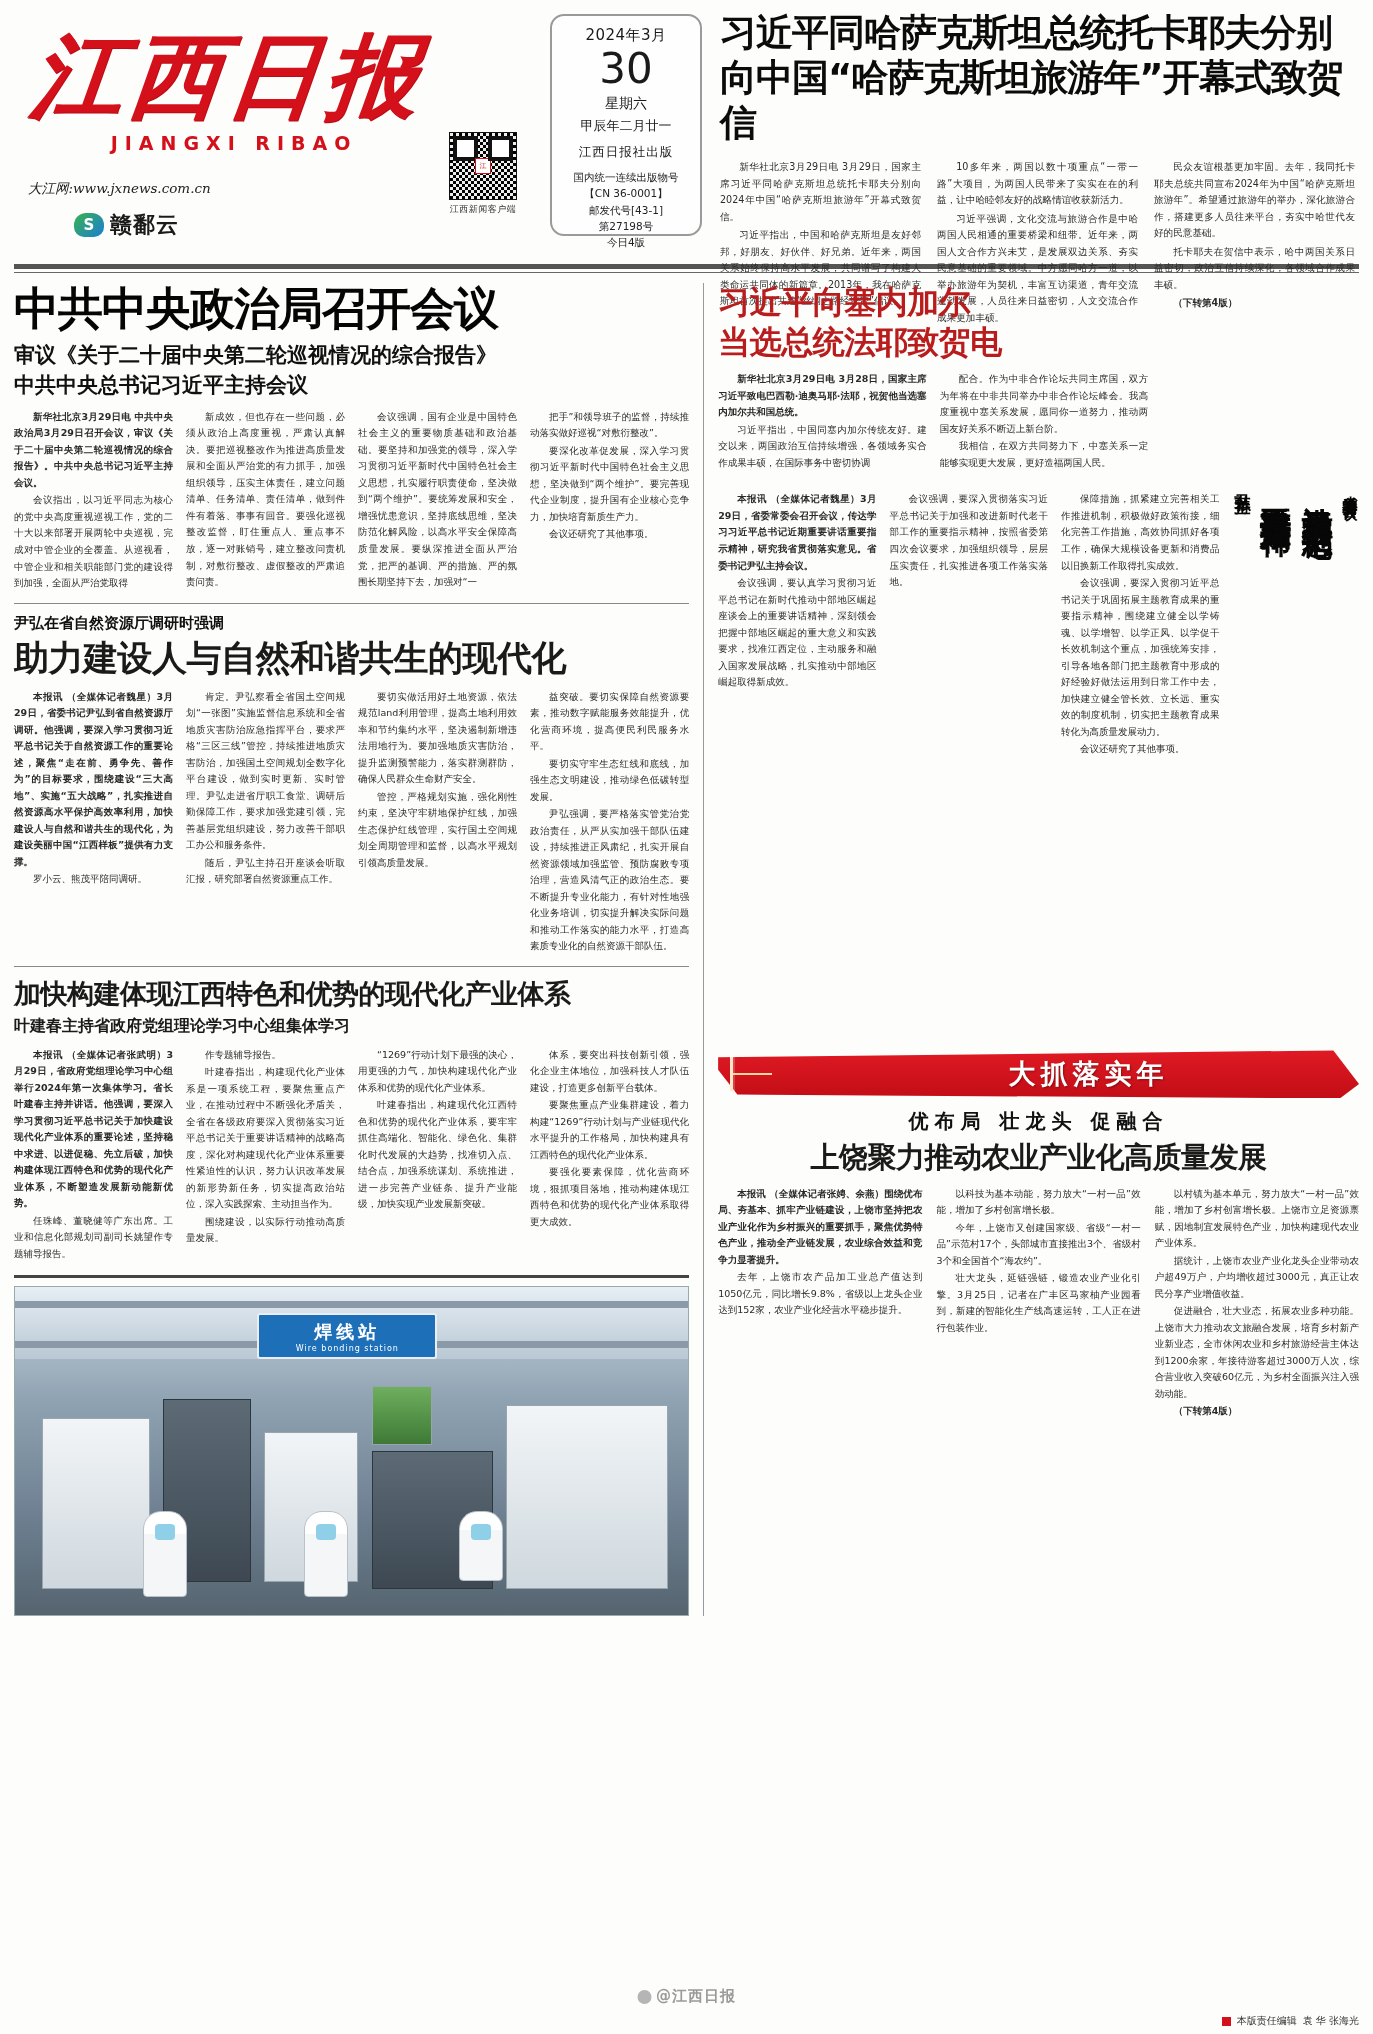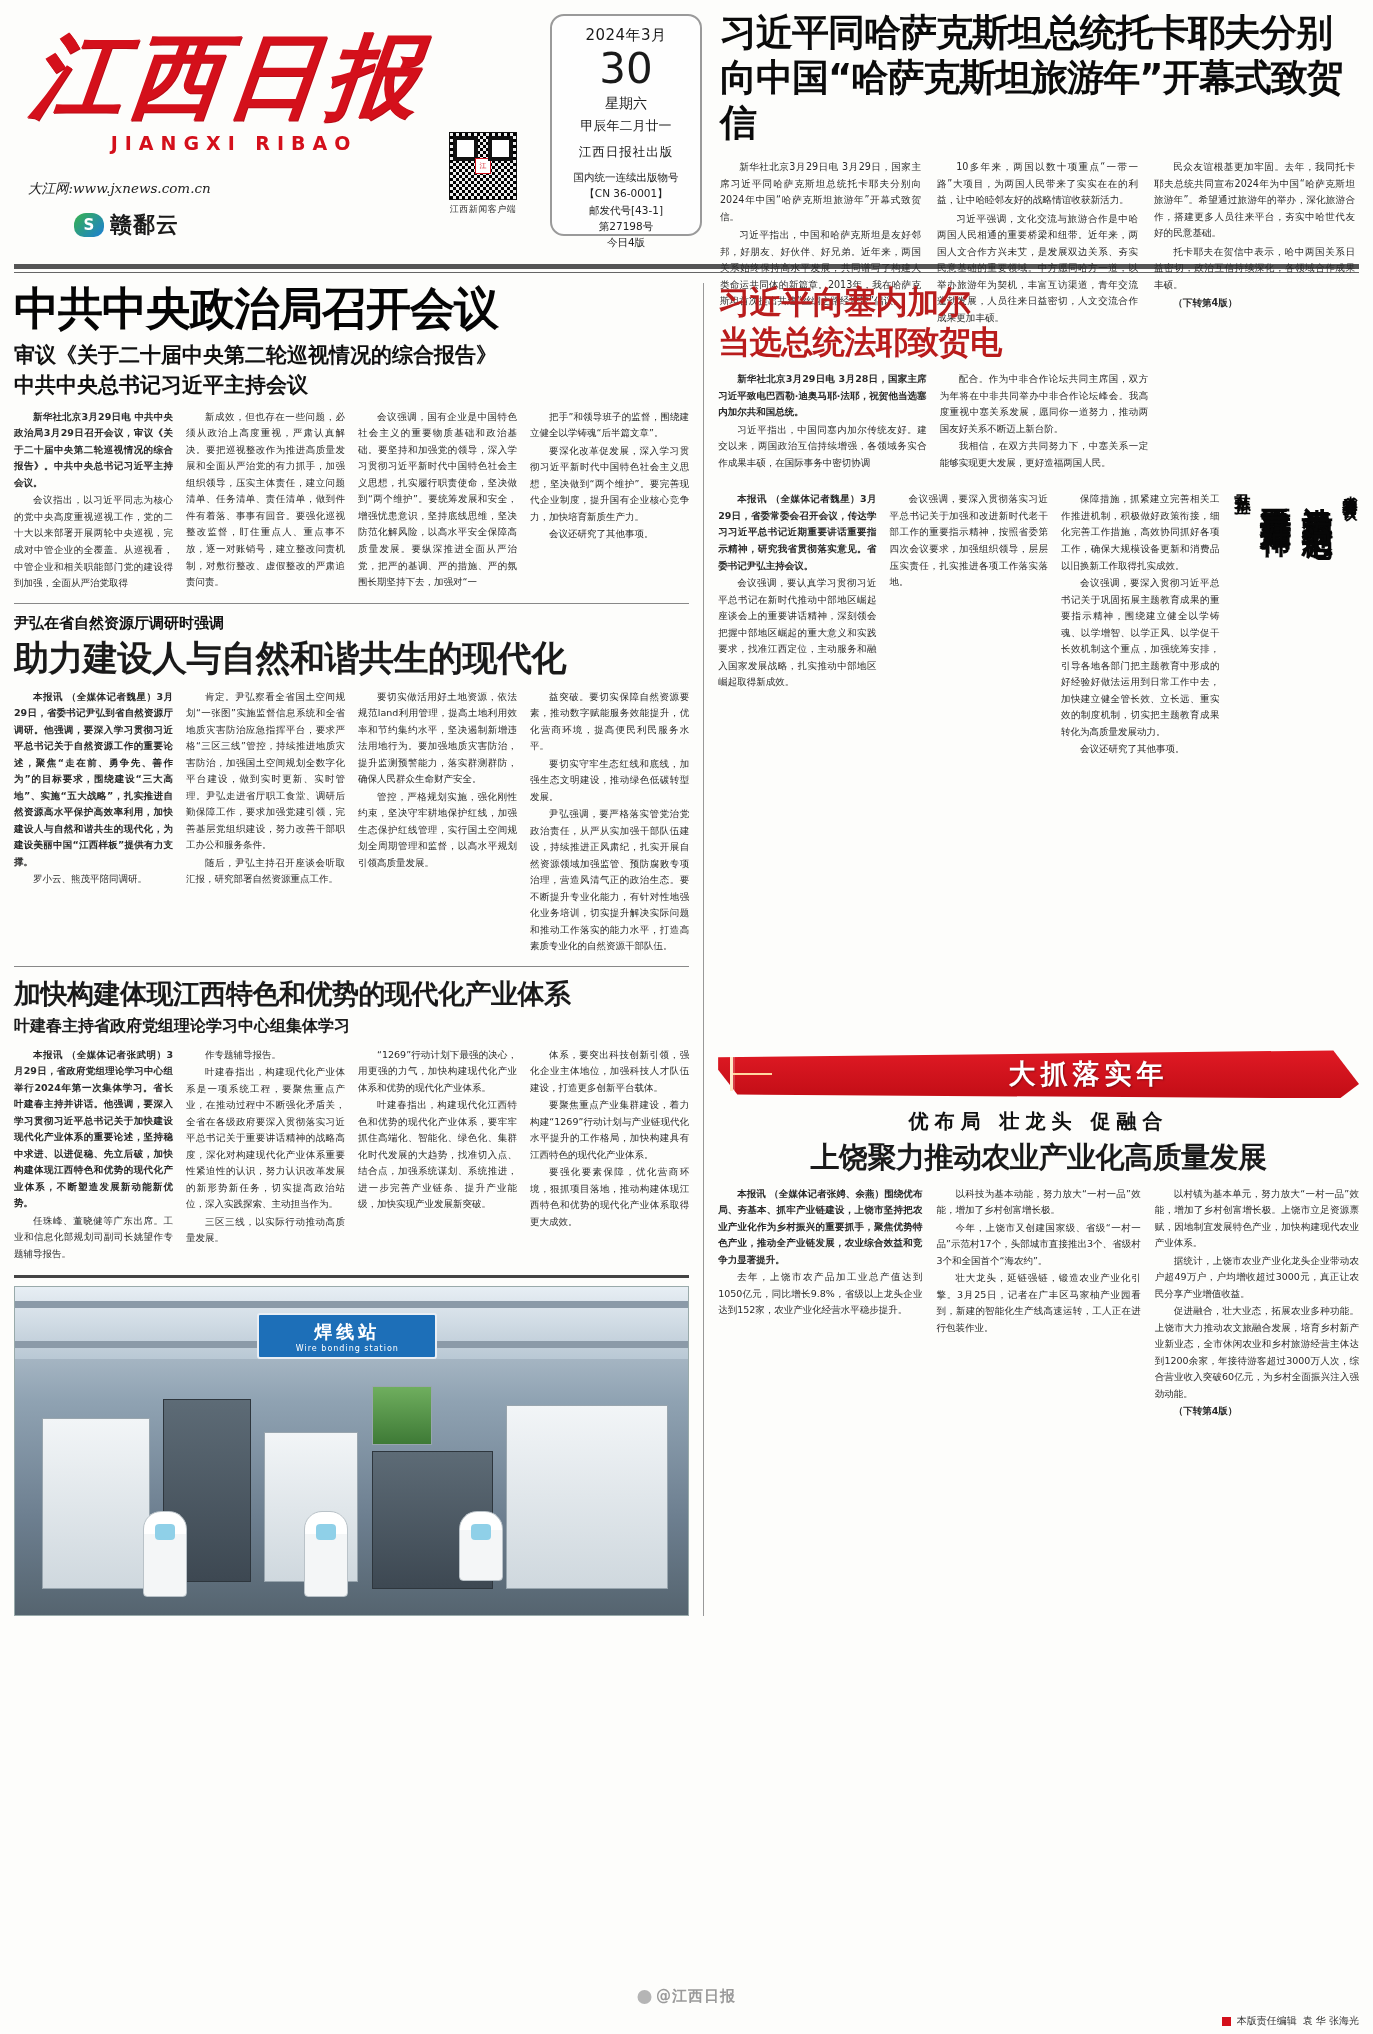--- a/index.html
+++ b/index.html
@@ -308,21 +308,21 @@
             <p class="byline">新华社北京3月29日电 中共中央政治局3月29日召开会议，审议《关于二十届中央第二轮巡视情况的综合报告》。中共中央总书记习近平主持会议。</p>
             <p>会议指出，以习近平同志为核心的党中央高度重视巡视工作，党的二十大以来部署开展两轮中央巡视，完成对中管企业的全覆盖。从巡视看，中管企业和相关职能部门党的建设得到加强，全面从严治党取得</p>
           </div>
           <div class="txtcol">
             <p>新成效，但也存在一些问题，必须从政治上高度重视，严肃认真解决。要把巡视整改作为推进高质量发展和全面从严治党的有力抓手，加强组织领导，压实主体责任，建立问题清单、任务清单、责任清单，做到件件有着落、事事有回音。要强化巡视整改监督，盯住重点人、重点事不放，逐一对账销号，建立整改问责机制，对敷衍整改、虚假整改的严肃追责问责。</p>
           </div>
           <div class="txtcol">
             <p>会议强调，国有企业是中国特色社会主义的重要物质基础和政治基础。要坚持和加强党的领导，深入学习贯彻习近平新时代中国特色社会主义思想，扎实履行职责使命，坚决做到“两个维护”。要统筹发展和安全，增强忧患意识，坚持底线思维，坚决防范化解风险，以高水平安全保障高质量发展。要纵深推进全面从严治党，把严的基调、严的措施、严的氛围长期坚持下去，加强对“一</p>
           </div>
           <div class="txtcol">
-            <p>把手”和领导班子的监督，围绕建立健全以学铸魂“后半篇文章”。</p>
+            <p>把手”和领导班子的监督，持续推动落实做好巡视“对敷衍整改”。</p>
             <p>要深化改革促发展，深入学习贯彻习近平新时代中国特色社会主义思想，坚决做到“两个维护”。要完善现代企业制度，提升国有企业核心竞争力，加快培育新质生产力。</p>
             <p>会议还研究了其他事项。</p>
           </div>
         </div>
       </div>
 
       <div class="hr-line"></div>
 
       <div>
         <div class="kicker">尹弘在省自然资源厅调研时强调</div>
@@ -354,21 +354,21 @@
         <h1 class="head3">加快构建体现江西特色和优势的现代化产业体系</h1>
         <div class="subline">叶建春主持省政府党组理论学习中心组集体学习</div>
         <div class="cols4">
           <div class="txtcol">
             <p class="byline">本报讯 （全媒体记者张武明）3月29日，省政府党组理论学习中心组举行2024年第一次集体学习。省长叶建春主持并讲话。他强调，要深入学习贯彻习近平总书记关于加快建设现代化产业体系的重要论述，坚持稳中求进、以进促稳、先立后破，加快构建体现江西特色和优势的现代化产业体系，不断塑造发展新动能新优势。</p>
             <p>任珠峰、董晓健等广东出席。工业和信息化部规划司副司长姚望作专题辅导报告。</p>
           </div>
           <div class="txtcol">
             <p>作专题辅导报告。</p>
             <p>叶建春指出，构建现代化产业体系是一项系统工程，要聚焦重点产业，在推动过程中不断强化矛盾关，全省在各级政府要深入贯彻落实习近平总书记关于重要讲话精神的战略高度，深化对构建现代化产业体系重要性紧迫性的认识，努力认识改革发展的新形势新任务，切实提高政治站位，深入实践探索、主动担当作为。</p>
-            <p>三区三线，以实际行动推动高质量发展。</p>
+            <p>围绕建设，以实际行动推动高质量发展。</p>
           </div>
           <div class="txtcol">
             <p>“1269”行动计划下最强的决心，用更强的力气，加快构建现代化产业体系和优势的现代化产业体系。</p>
             <p>叶建春指出，构建现代化江西特色和优势的现代化产业体系，要牢牢抓住高端化、智能化、绿色化、集群化时代发展的大趋势，找准切入点、结合点，加强系统谋划、系统推进，进一步完善产业链条、提升产业能级，加快实现产业发展新突破。</p>
           </div>
           <div class="txtcol">
             <p>体系，要突出科技创新引领，强化企业主体地位，加强科技人才队伍建设，打造更多创新平台载体。</p>
             <p>要聚焦重点产业集群建设，着力构建“1269”行动计划与产业链现代化水平提升的工作格局，加快构建具有江西特色的现代化产业体系。</p>
             <p>要强化要素保障，优化营商环境，狠抓项目落地，推动构建体现江西特色和优势的现代化产业体系取得更大成效。</p>
           </div>

